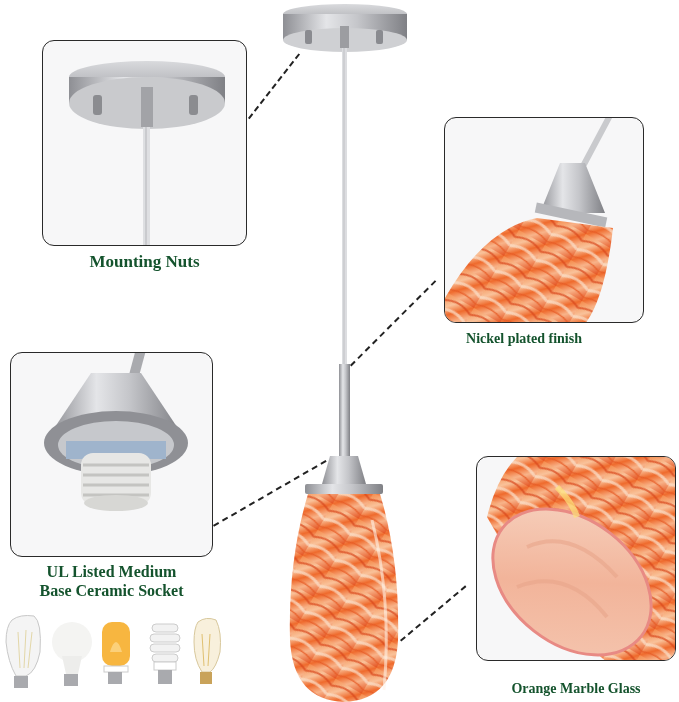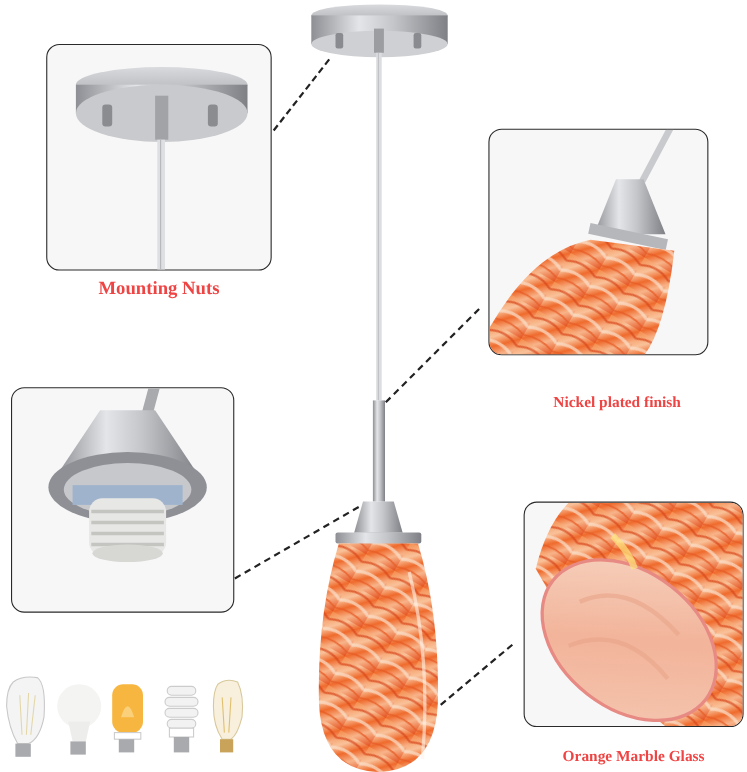--- a/index.html
+++ b/index.html
@@ -10,21 +10,21 @@
       position: absolute;
       border: 1.5px solid #2a2a2a;
       border-radius: 12px;
       background: #f7f7f8;
       overflow: hidden;
     }
     .caption {
       position: absolute;
       font-family: "Liberation Serif", "DejaVu Serif", serif;
       font-weight: bold;
-      color: #ef4444;
+      color: #14532d;
       text-align: center;
       line-height: 1.2;
     }
     .leader {
       position: absolute;
       height: 0;
       border-top: 2px dashed #222;
       transform-origin: 0 0;
     }
     svg { display: block; }
@@ -107,36 +107,38 @@
 <div class="leader" style="left:248px;top:118px;width:82px;transform:rotate(-52deg);"></div>
 
 <div class="callout" style="left:444px;top:117px;width:200px;height:206px;">
   <svg width="200" height="206">
     <rect x="150" y="-10" width="6" height="60" fill="#c9cacd" transform="rotate(28 153 20)"></rect>
     <path d="M115 45 L140 45 L160 95 L95 95 Z" fill="url(#nickelGrad)"></path>
     <rect x="90" y="92" width="72" height="10" fill="#b6b7bb" transform="rotate(12 126 97)"></rect>
     <path d="M92 100 L168 110 Q160 180 140 206 L0 206 L0 180 Q40 110 92 100 Z" fill="url(#swirl)"></path>
   </svg>
 </div>
-<div class="caption" style="left:461px;top:331px;width:200px;font-size:14px;margin-top:28px;">Nickel plated finish</div>
+<div class="caption" style="left:424px;top:331px;width:200px;font-size:14px;">Nickel plated finish</div>
 <div class="leader" style="left:350px;top:365px;width:120px;transform:rotate(-45deg);"></div>
 
 <div class="callout" style="left:10px;top:352px;width:203px;height:205px;">
   <svg width="203" height="205">
     <rect x="120" y="-5" width="10" height="40" fill="#a9aaae" transform="rotate(15 125 15)"></rect>
     <path d="M80 20 L130 20 L170 80 L40 80 Z" fill="url(#nickelGrad)"></path>
     <ellipse cx="105" cy="90" rx="72" ry="32" fill="#8f9095"></ellipse>
     <ellipse cx="105" cy="92" rx="58" ry="24" fill="#c6c8cc"></ellipse>
     <rect x="55" y="88" width="100" height="18" fill="#9fb4cc"></rect>
     <rect x="70" y="100" width="70" height="52" rx="12" fill="#e7e7e5"></rect>
     <path d="M72 112 H138 M72 122 H138 M72 132 H138 M72 142 H138" stroke="#c4c4c1" stroke-width="3"></path>
     <ellipse cx="105" cy="150" rx="32" ry="8" fill="#d7d7d4"></ellipse>
   </svg>
 </div>
 <div class="caption" style="left:10px;top:562px;width:203px;font-size:16px;">
+  <div>UL Listed Medium</div>
+  <div>Base Ceramic Socket</div>
 </div>
 <div class="leader" style="left:213px;top:525px;width:130px;transform:rotate(-30deg);"></div>
 
 <div class="callout" style="left:476px;top:456px;width:200px;height:205px;">
   <svg width="200" height="205">
     <path d="M40 0 L200 0 L200 205 L130 205 Q60 150 10 60 Q20 20 40 0 Z" fill="url(#swirl)"></path>
     <ellipse cx="95" cy="125" rx="88" ry="62" transform="rotate(38 95 125)" fill="url(#glassInner)" stroke="#e88a84" stroke-width="3"></ellipse>
     <path d="M50 90 Q95 70 140 120 M40 130 Q90 110 130 160" stroke="#e8a58a" stroke-width="4" fill="none" opacity="0.6"></path>
     <path d="M80 30 Q95 45 100 60" stroke="#fde27a" stroke-width="6" fill="none" opacity="0.7"></path>
   </svg>

